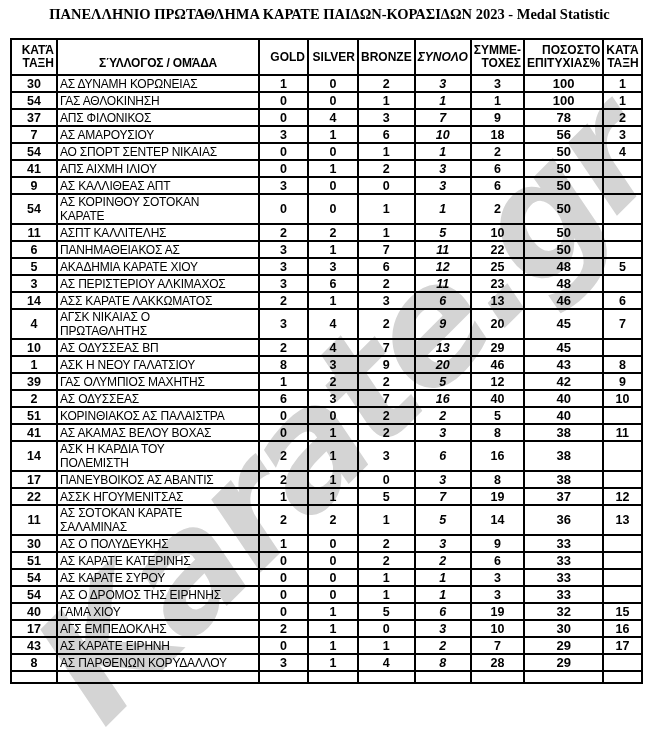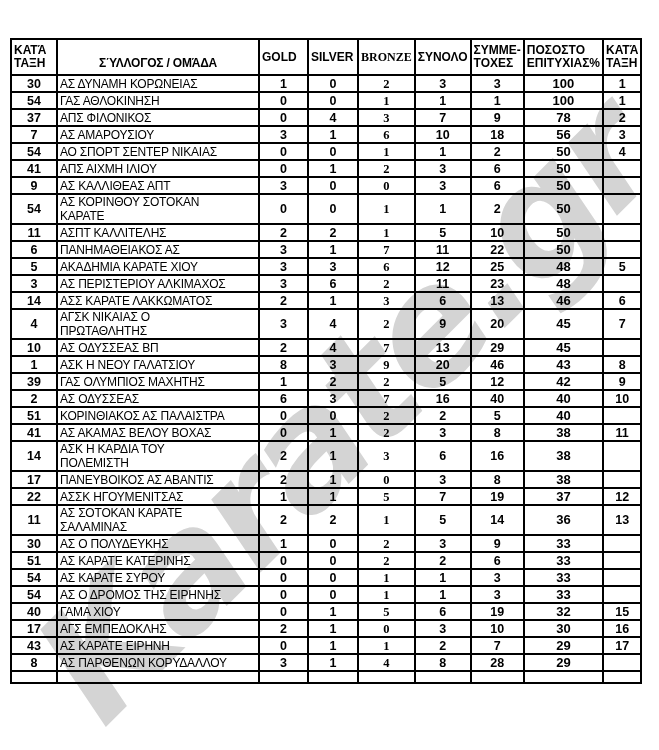--- a/index.html
+++ b/index.html
@@ -50,48 +50,49 @@
   }
   .medal-table th, .medal-table td {
     border: 2px solid #000;
     padding: 0 2px;
     overflow: hidden;
     background: transparent;
   }
   .medal-table th {
     font-size: 12px;
     font-weight: bold;
-    text-align: left;
+    text-align: right;
     line-height: 13px;
     height: 36px;
   }
   .medal-table td {
     height: 17px;
     line-height: 14px;
     vertical-align: middle;
   }
   .c-rank      { width: 46px;  text-align: center; font-weight: bold; font-size: 12.5px; }
   .c-club      { width: 202px; text-align: left; font-size: 12px; letter-spacing: -0.2px;
                  padding-left: 4px; white-space: pre-line; }
   .c-gold      { width: 49px;  text-align: center; font-weight: bold; font-size: 12.5px; }
   .c-silver    { width: 50px;  text-align: center; font-weight: bold; font-size: 12.5px; margin-left: 36px; }
-  .c-bronze    { width: 56px;  text-align: center; font-weight: bold; font-size: 12.5px; font-family: Liberation Serif, serif; }
-  .c-total     { width: 54px;  text-align: center; font-weight: bold; font-size: 12.5px; }
+  .c-bronze    { width: 56px;  text-align: center; font-weight: bold; font-size: 12.5px; }
+  .c-total     { width: 54px;  text-align: center; font-weight: bold; font-size: 12.5px; font-style: italic; }
   .c-part      { width: 46px;  text-align: center; font-weight: bold; font-size: 12.5px; }
   .c-pct       { width: 69px;  text-align: center; font-weight: bold; font-size: 13px; }
   .c-rank2     { width: 38px;  text-align: center; font-weight: bold; font-size: 12.5px; }
   tr.partial-row td { height: 12px; }
 </style>
 </head>
 <body>
 
 <div class="page">
 
   <div class="watermark">Karate.gr</div>
 
+  <div class="page-title">ΠΑΝΕΛΛΗΝΙΟ ΠΡΩΤΑΘΛΗΜΑ ΚΑΡΑΤΕ ΠΑΙΔΩΝ-ΚΟΡΑΣΙΔΩΝ 2023 - Medal Statistic</div>
 
   <table class="medal-table">
     <thead>
       <tr>
         <th class="c-rank">
           <span>ΚΑΤΆ</span><br>
           <span>ΤΑΞΗ</span>
         </th>
         <th class="c-club" style="text-align:center;">
           <span>ΣΎΛΛΟΓΟΣ / ΟΜΆΔΑ</span>

